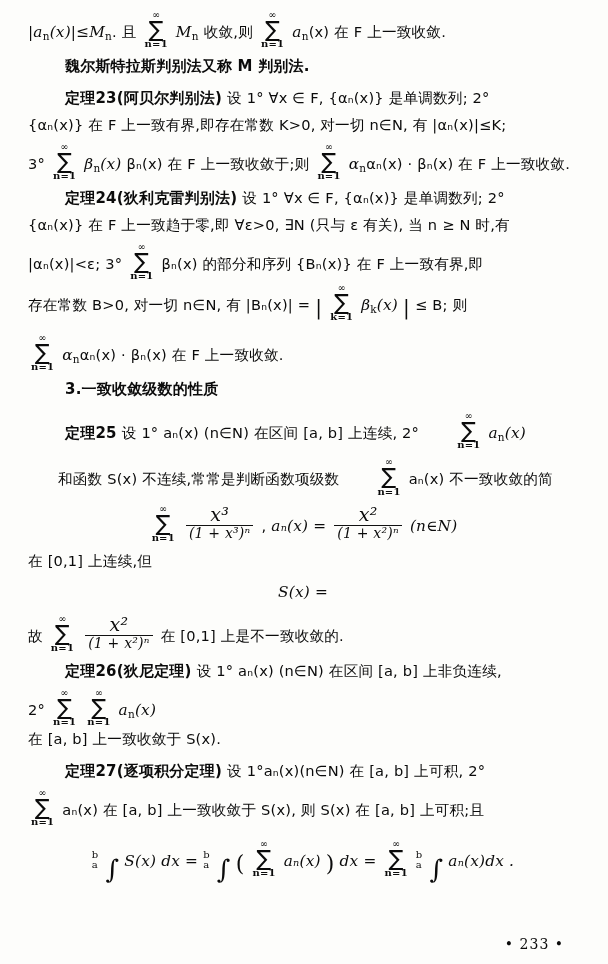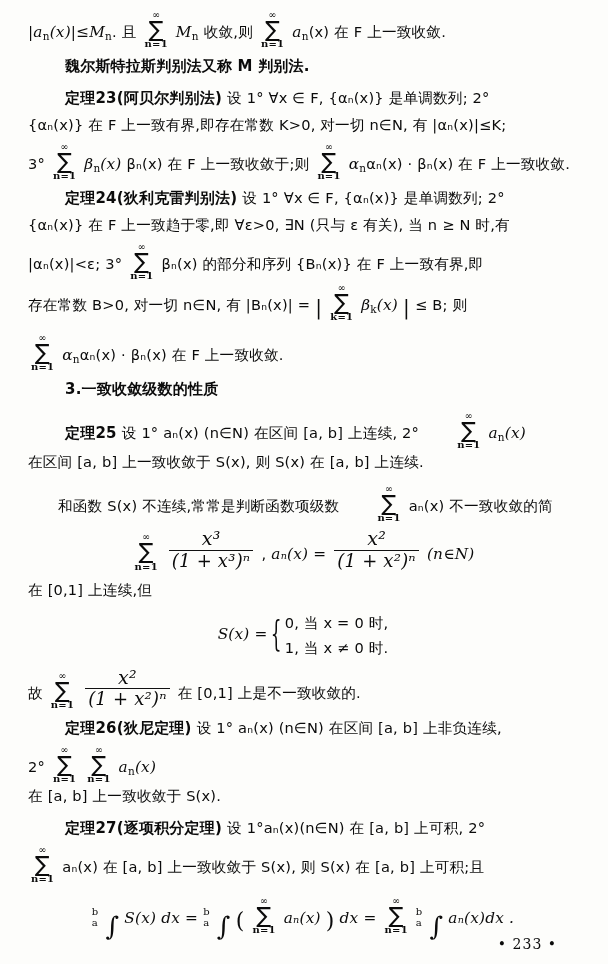--- a/index.html
+++ b/index.html
@@ -56,21 +56,21 @@
   .sum .sig { font-size: 22px; display: block; line-height: 0.88; font-family: "DejaVu Sans", sans-serif; }
   .sum .bot { font-size: 10px; display: block; height: 10px; font-weight: bold; }
   .frac {
     display: inline-block;
     vertical-align: -0.45em;
     text-align: center;
     margin: 0 3px;
     line-height: 1.12;
   }
   .frac .num { display: block; font-size: 19px; padding: 0 3px; border-bottom: 1.1px solid #111; }
-  .frac .den { display: block; font-size: 18px; padding: 0 3px; }
+  .frac .den { display: block; font-size: 14px; padding: 0 3px; }
   .intg {
     display: inline-block;
     font-size: 26px;
     line-height: 0.6;
     vertical-align: -0.33em;
     font-family: "DejaVu Serif", serif;
     position: relative;
     top: 3px;
   }
   .ilim {
@@ -99,21 +99,21 @@
     content: "{";
     position: absolute;
     left: -2px;
     top: 50%;
     transform: translateY(-50%) scaleY(2.05);
     font-size: 17px;
     font-family: "DejaVu Serif", serif;
   }
   .pagenum {
     position: absolute;
-    right: 51px;
+    right: 44px;
     bottom: 12px;
     font-size: 14px;
     letter-spacing: 1px;
   }
   .cn { font-family: "DejaVu Sans", "Liberation Sans", sans-serif; font-size: 14.6px; }
   .cnb { font-family: "DejaVu Sans", "Liberation Sans", sans-serif; font-weight: bold; font-size: 15px; margin-left: 7px; }
 </style>
 </head>
 <body>
 
@@ -208,23 +208,20 @@
   <div class="line blk indent sp-top">
     <span class="cnb">定理25</span>
     <span class="cn">设 1° aₙ(x) (n∈N) 在区间 [a, b] 上连续, 2°</span>
     <span class="sum">
       <span class="top">∞</span>
       <span class="sig">∑</span>
       <span class="bot">n=1</span>
     </span>
     <span class="mi">a</span><span class="sub">n</span><span class="mi">(x)</span>
   </div>
-  <div class="line blk">
-    <span class="cn">在区间 [a, b] 上一致收敛于 S(x), 则 S(x) 在 [a, b] 上连续.</span>
-  </div>
 
   <div class="line blk indent sp-top">
     <span class="cn">和函数 S(x) 不连续,常常是判断函数项级数</span>
     <span class="sum">
       <span class="top">∞</span>
       <span class="sig">∑</span>
       <span class="bot">n=1</span>
     </span>
     <span class="cn">aₙ(x) 不一致收敛的简</span>
   </div>
@@ -247,24 +244,20 @@
     </span>
     <span class="mi">(n∈N)</span>
   </div>
 
   <div class="line blk sp-top">
     <span class="cn">在 [0,1] 上连续,但</span>
   </div>
 
   <div class="line blk ctr sp-top">
     <span class="mi">S(x) =</span>
-    <span class="cases">
-      <span class="cn" style="display:block">0,   当 x = 0 时,</span>
-      <span class="cn" style="display:block">1,   当 x ≠ 0 时.</span>
-    </span>
   </div>
 
   <div class="line blk sp-top">
     <span class="cn">故</span>
     <span class="sum">
       <span class="top">∞</span>
       <span class="sig">∑</span>
       <span class="bot">n=1</span>
     </span>
     <span class="frac">

